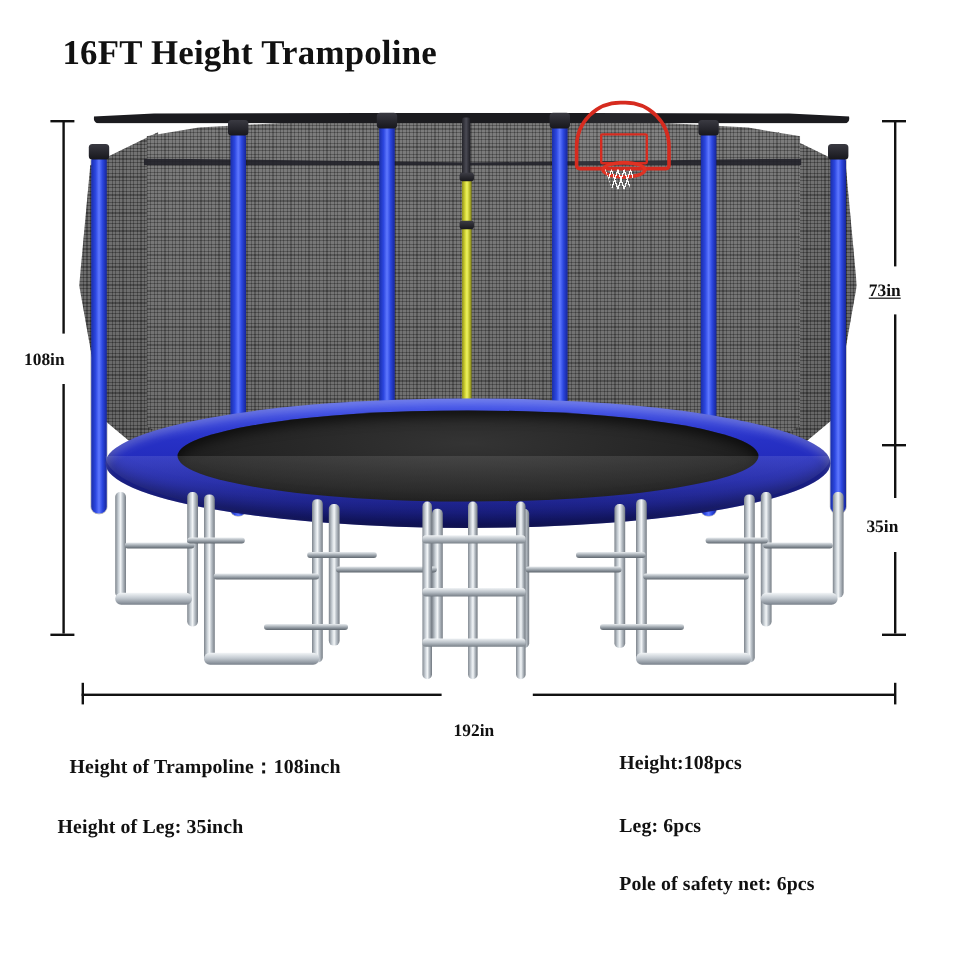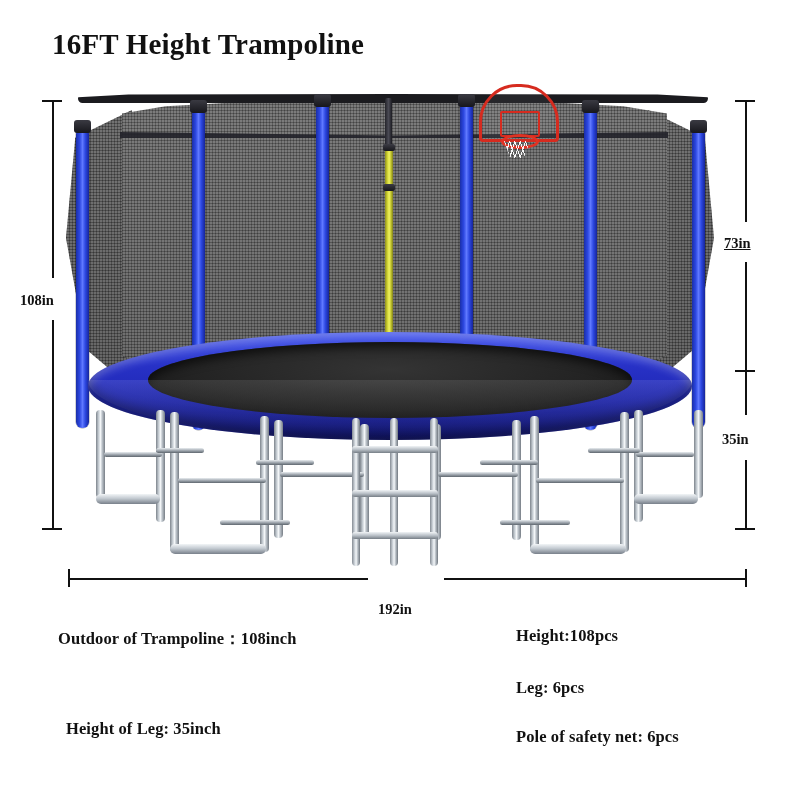--- a/index.html
+++ b/index.html
@@ -424,19 +424,19 @@
 
 <div>
   <div class="cap-v" style="left:68px;  top:569px;"></div>
   <div class="dim-line-h" style="left:68px;  top:578px; width:300px;"></div>
   <div class="dim-label" style="left:378px; top:582px;margin-top:20px;">192in</div>
   <div class="dim-line-h" style="left:444px; top:578px; width:301px;"></div>
   <div class="cap-v" style="left:745px; top:569px;"></div>
 </div>
 
 <div>
-  <div class="spec-line" style="left:58px;  top:628px;">Outdoor of Trampoline：108inch</div>
-  <div class="spec-line" style="left:66px;  top:679px;margin-top:40px;">Height of Leg: 35inch</div>
+  <div class="spec-line" style="left:58px;  top:628px;">Height of Trampoline：108inch</div>
+  <div class="spec-line" style="left:48px;  top:679px;">Height of Leg: 35inch</div>
 
   <div class="spec-line" style="left:516px; top:626px;">Height:108pcs</div>
   <div class="spec-line" style="left:516px; top:678px;">Leg: 6pcs</div>
   <div class="spec-line" style="left:516px; top:727px;">Pole of safety net: 6pcs</div>
 </div>
 
 </body></html>

